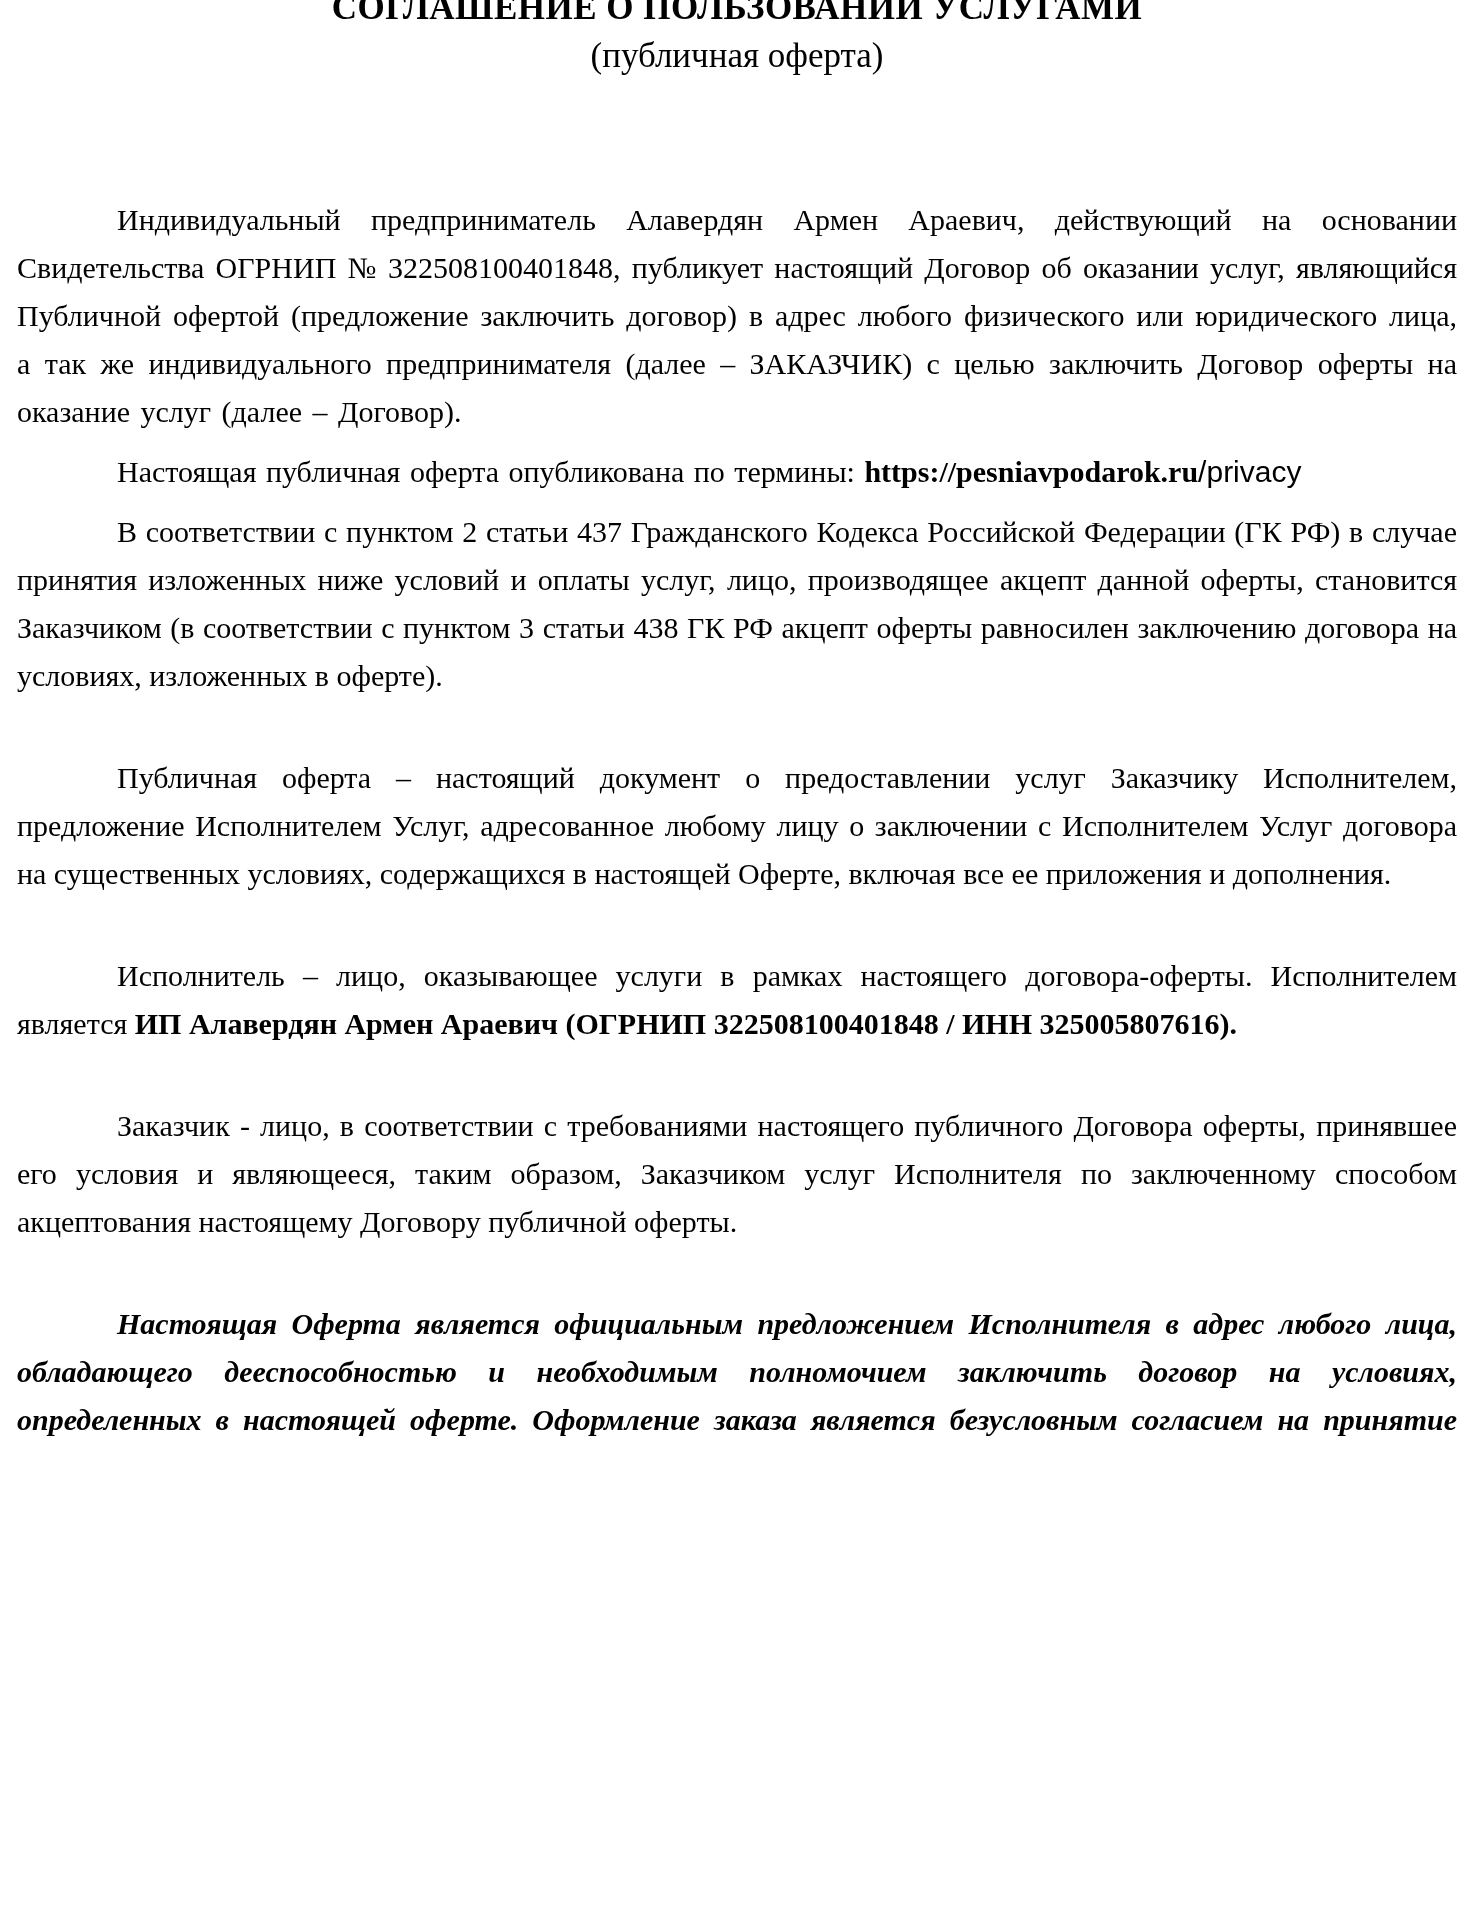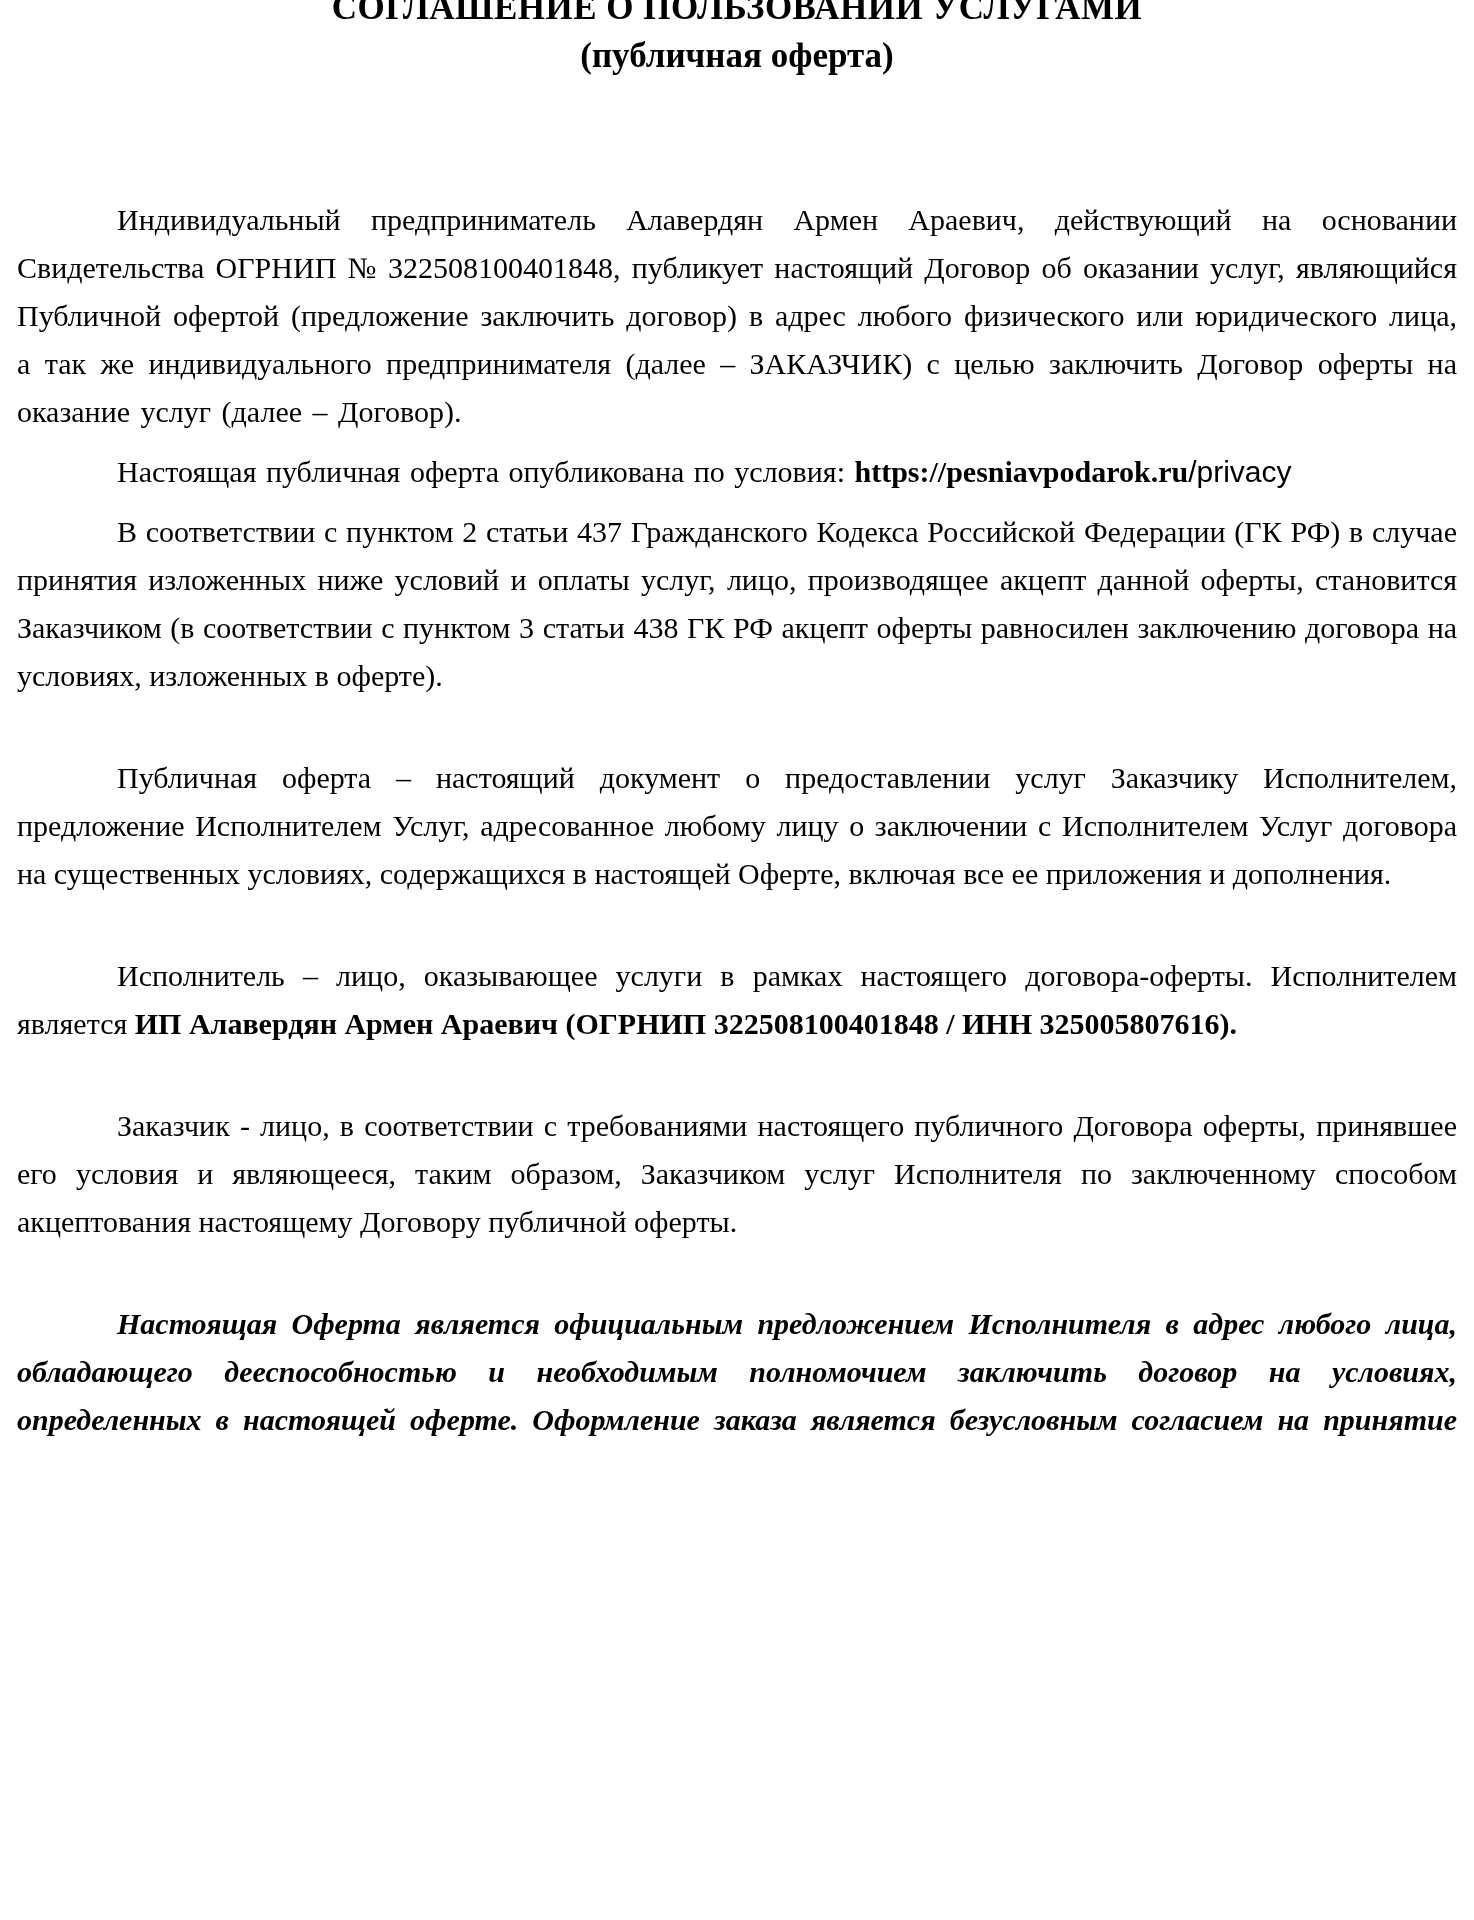--- a/index.html
+++ b/index.html
@@ -30,21 +30,21 @@
     margin: 0;
     font-size: 35px;
     line-height: 48px;
     font-weight: bold;
     letter-spacing: 0.5px;
   }
   .doc-subtitle {
     margin: 0;
     font-size: 35px;
     line-height: 48px;
-    font-weight: bold;
+    font-weight: normal;
   }
   .body-text { display: block; }
   .para {
     margin: 12px;
     text-align: justify;
     text-indent: 100px;
   }
   .para .b { font-weight: bold; }
   .para .sans { font-family: "Liberation Sans", "DejaVu Sans", sans-serif; }
   
@@ -70,21 +70,21 @@
 <body>
 
 <div class="page">
   <div class="title-block">
     <h1 class="doc-title">СОГЛАШЕНИЕ О ПОЛЬЗОВАНИИ УСЛУГАМИ</h1>
     <div class="doc-subtitle">(публичная оферта)</div>
   </div>
 
   <div class="body-text">
       <p class="para pp0"><span>Индивидуальный предприниматель Алавердян Армен Араевич, действующий на основании Свидетельства ОГРНИП № 322508100401848, публикует настоящий Договор об оказании услуг, являющийся Публичной офертой (предложение заключить договор) в адрес любого физического или юридического лица, а так же индивидуального предпринимателя (далее – ЗАКАЗЧИК) с целью заключить Договор оферты на оказание услуг (далее – Договор).</span></p>
-      <p class="para pp1"><span>Настоящая публичная оферта опубликована по условия: </span><span class="b">https://pesniavpodarok.ru</span><span class="sans">/privacy</span></p>
+      <p class="para pp1"><span>Настоящая публичная оферта опубликована по термины: </span><span class="b">https://pesniavpodarok.ru</span><span class="sans">/privacy</span></p>
       <p class="para pp2"><span>В соответствии с пунктом 2 статьи 437 Гражданского Кодекса Российской Федерации (ГК РФ) в случае принятия изложенных ниже условий и оплаты услуг, лицо, производящее акцепт данной оферты, становится Заказчиком (в соответствии с пунктом 3 статьи 438 ГК РФ акцепт оферты равносилен заключению договора на условиях, изложенных в оферте).</span></p>
       <p class="para pp4"><span>Публичная оферта – настоящий документ о предоставлении услуг Заказчику Исполнителем, предложение Исполнителем Услуг, адресованное любому лицу о заключении с Исполнителем Услуг договора на существенных условиях, содержащихся в настоящей Оферте, включая все ее приложения и дополнения.</span></p>
       <p class="para pp5"><span>Исполнитель – лицо, оказывающее услуги в рамках настоящего договора-оферты. Исполнителем является </span><span class="b">ИП Алавердян Армен Араевич (ОГРНИП 322508100401848 / ИНН 325005807616).</span></p>
       <p class="para pp6"><span>Заказчик - лицо, в соответствии с требованиями настоящего публичного Договора оферты, принявшее его условия и являющееся, таким образом, Заказчиком услуг Исполнителя по заключенному способом акцептования настоящему Договору публичной оферты.</span></p>
       <p class="para pp7"><span class="b">Настоящая Оферта является официальным предложением Исполнителя в адрес любого лица, обладающего дееспособностью и необходимым полномочием заключить договор на условиях, определенных в настоящей оферте. Оформление заказа является безусловным согласием на принятие условий настоящей оферты (Акцепт). Договор, заключаемый на основании акцептования Заказчиком настоящей оферты является договором присоединения, к которому Заказчик присоединяется без каких-либо исключений и/или оговорок.</span></p>
     </div>
 
   <div class="page-number">1</div>
 </div>
 

